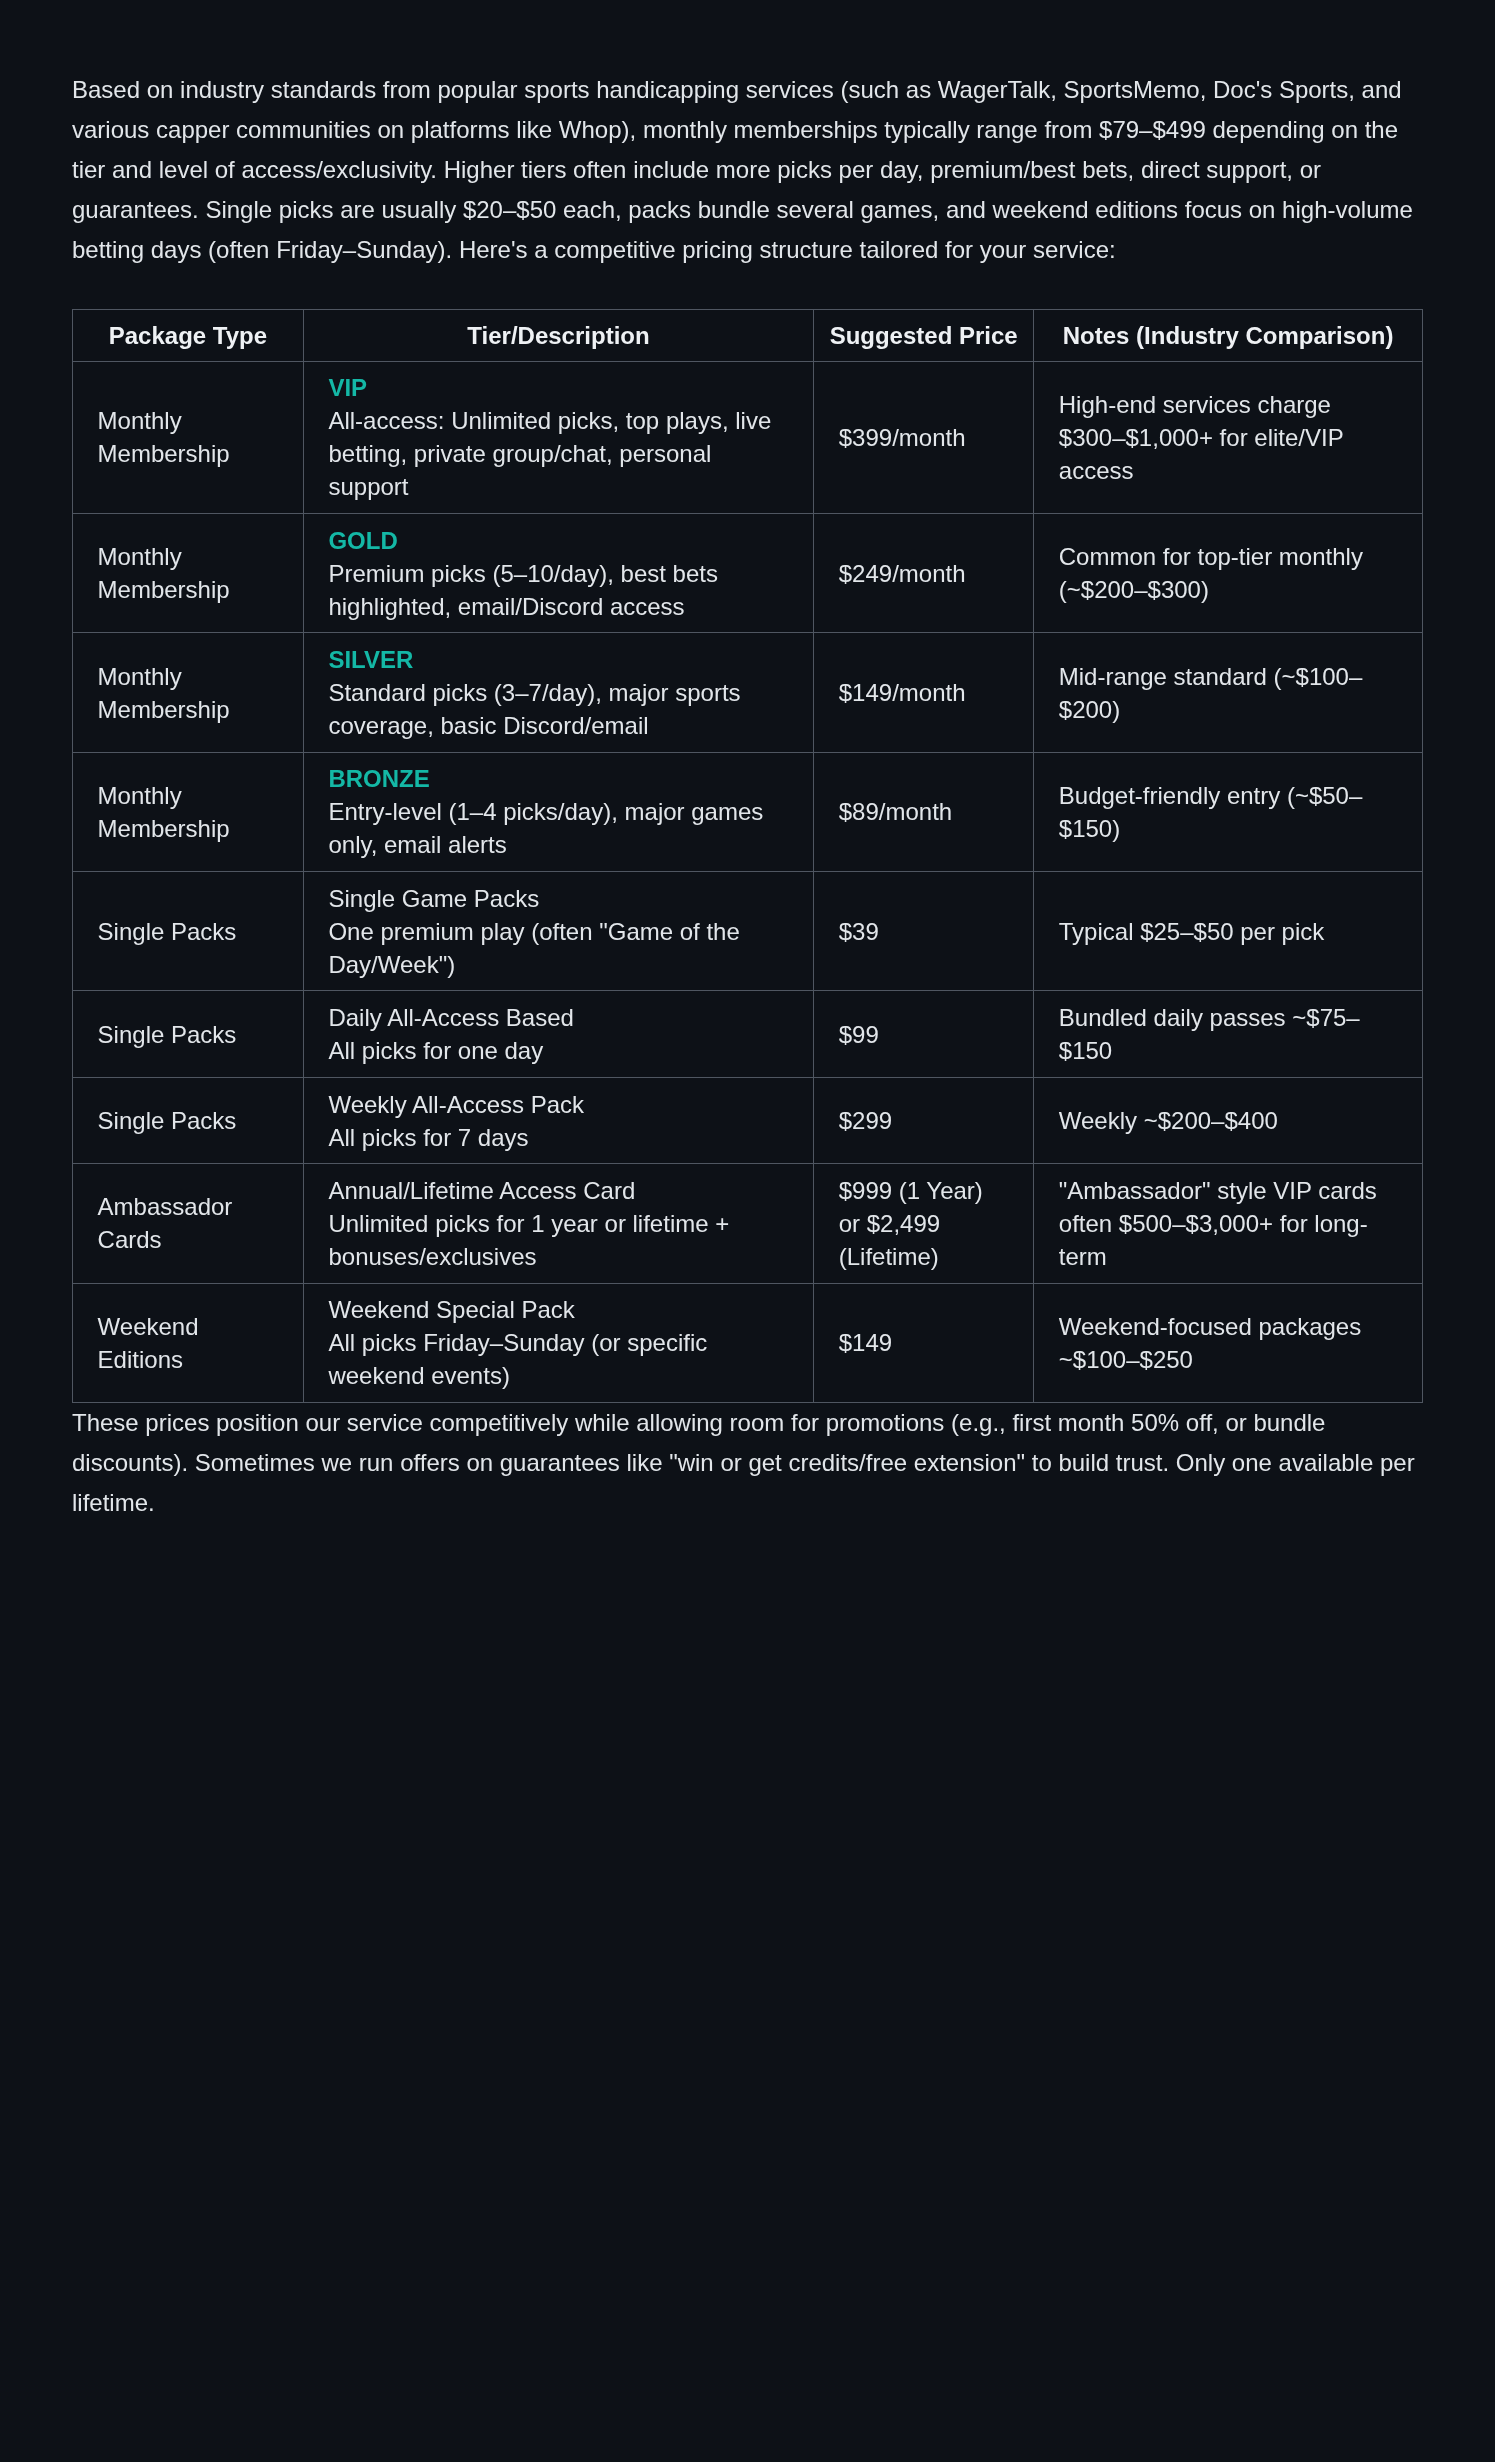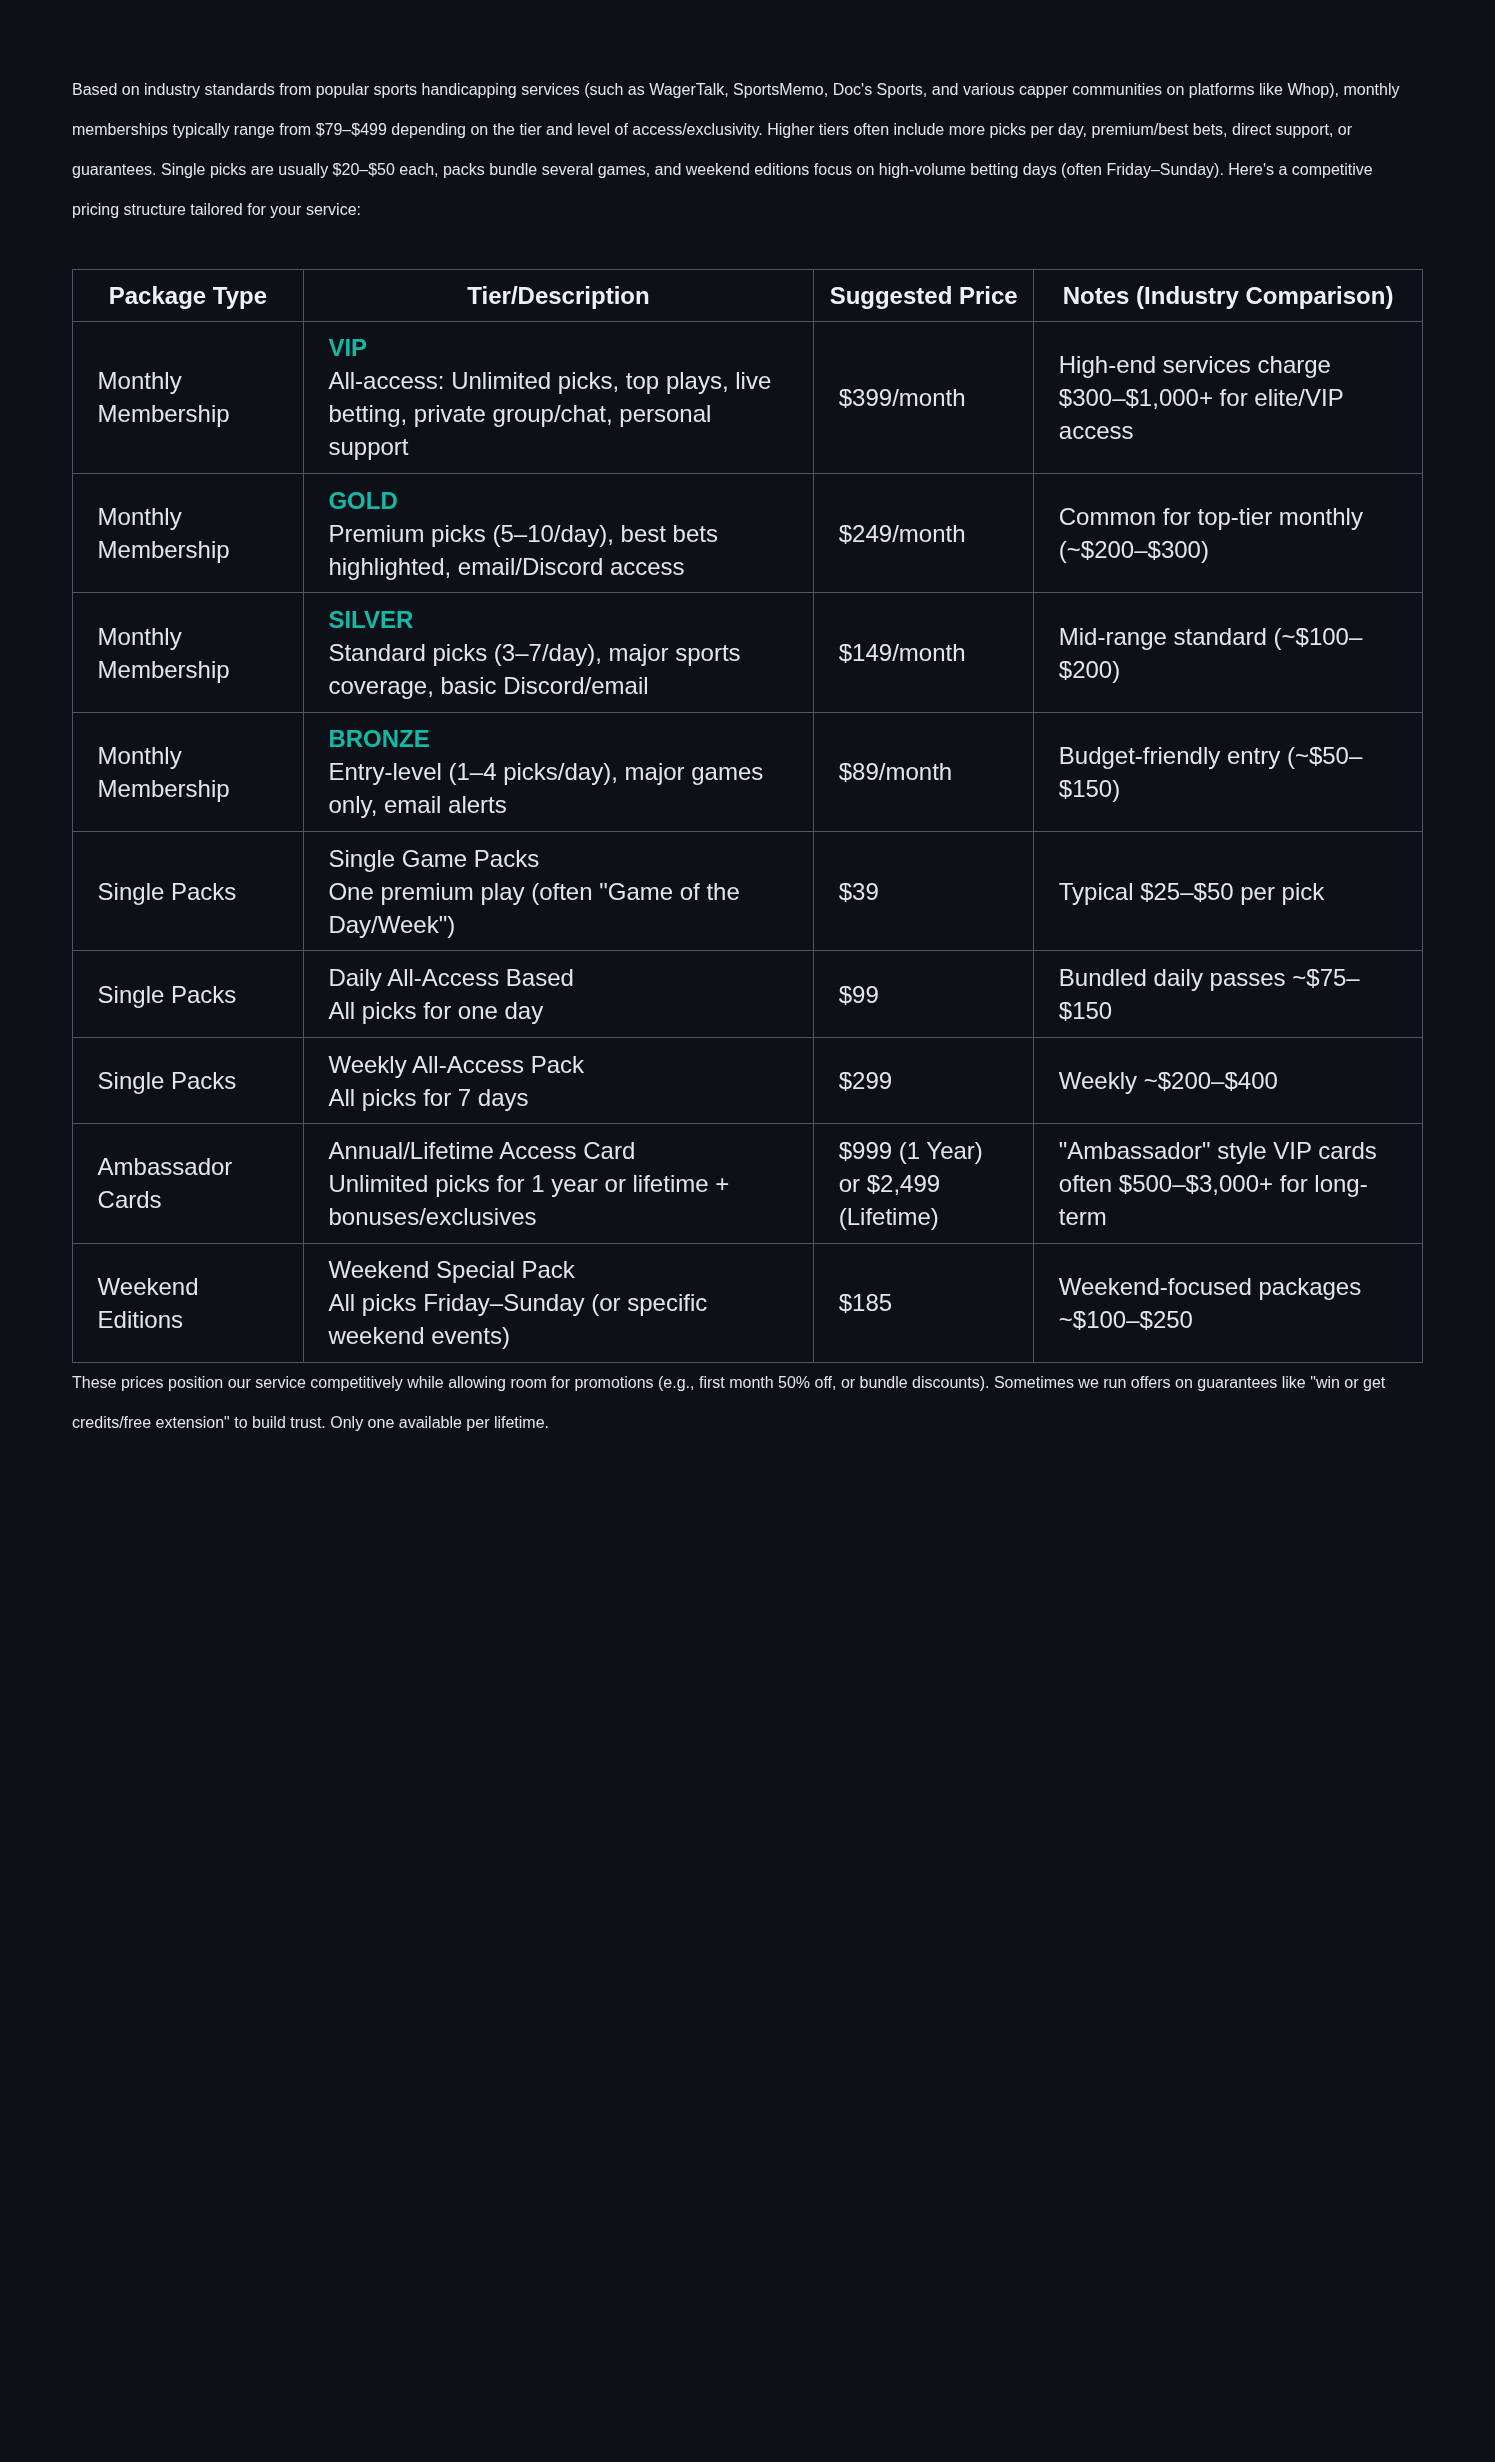--- a/index.html
+++ b/index.html
@@ -14,21 +14,21 @@
     padding: 70px 72px 0 72px;
   }
   h1.title {
     font-size: 30px;
     font-weight: 700;
     color: #eef1f4;
     letter-spacing: 0.2px;
     margin-bottom: 39px;
   }
   p.body-text {
-    font-size: 16px;
+    font-size: 24px;
     line-height: 40px;
     color: #e2e6ea;
     margin-bottom: 39px;
   }
   table.price-table {
     width: 100%;
     border-collapse: collapse;
     table-layout: fixed;
   }
   .price-table th, .price-table td {
@@ -159,21 +159,21 @@
     <td>$999 (1 Year) or $2,499 (Lifetime)</td>
     <td>"Ambassador" style VIP cards often $500–$3,000+ for long-term</td>
   </tr>
 
   <tr>
     <td>Weekend Editions</td>
     <td>
       <div class="tier-name">Weekend Special Pack</div>
       <div class="tier-desc">All picks Friday–Sunday (or specific weekend events)</div>
     </td>
-    <td>$185</td>
+    <td>$149</td>
     <td>Weekend-focused packages ~$100–$250</td>
   </tr>
 </tbody>
   </table>
 
   <p class="body-text closing-text">These prices position our service competitively while allowing room for promotions (e.g., first month 50% off, or bundle discounts). Sometimes we run offers on guarantees like "win or get credits/free extension" to build trust. Only one available per lifetime.</p>
 
 </div>
 
 

